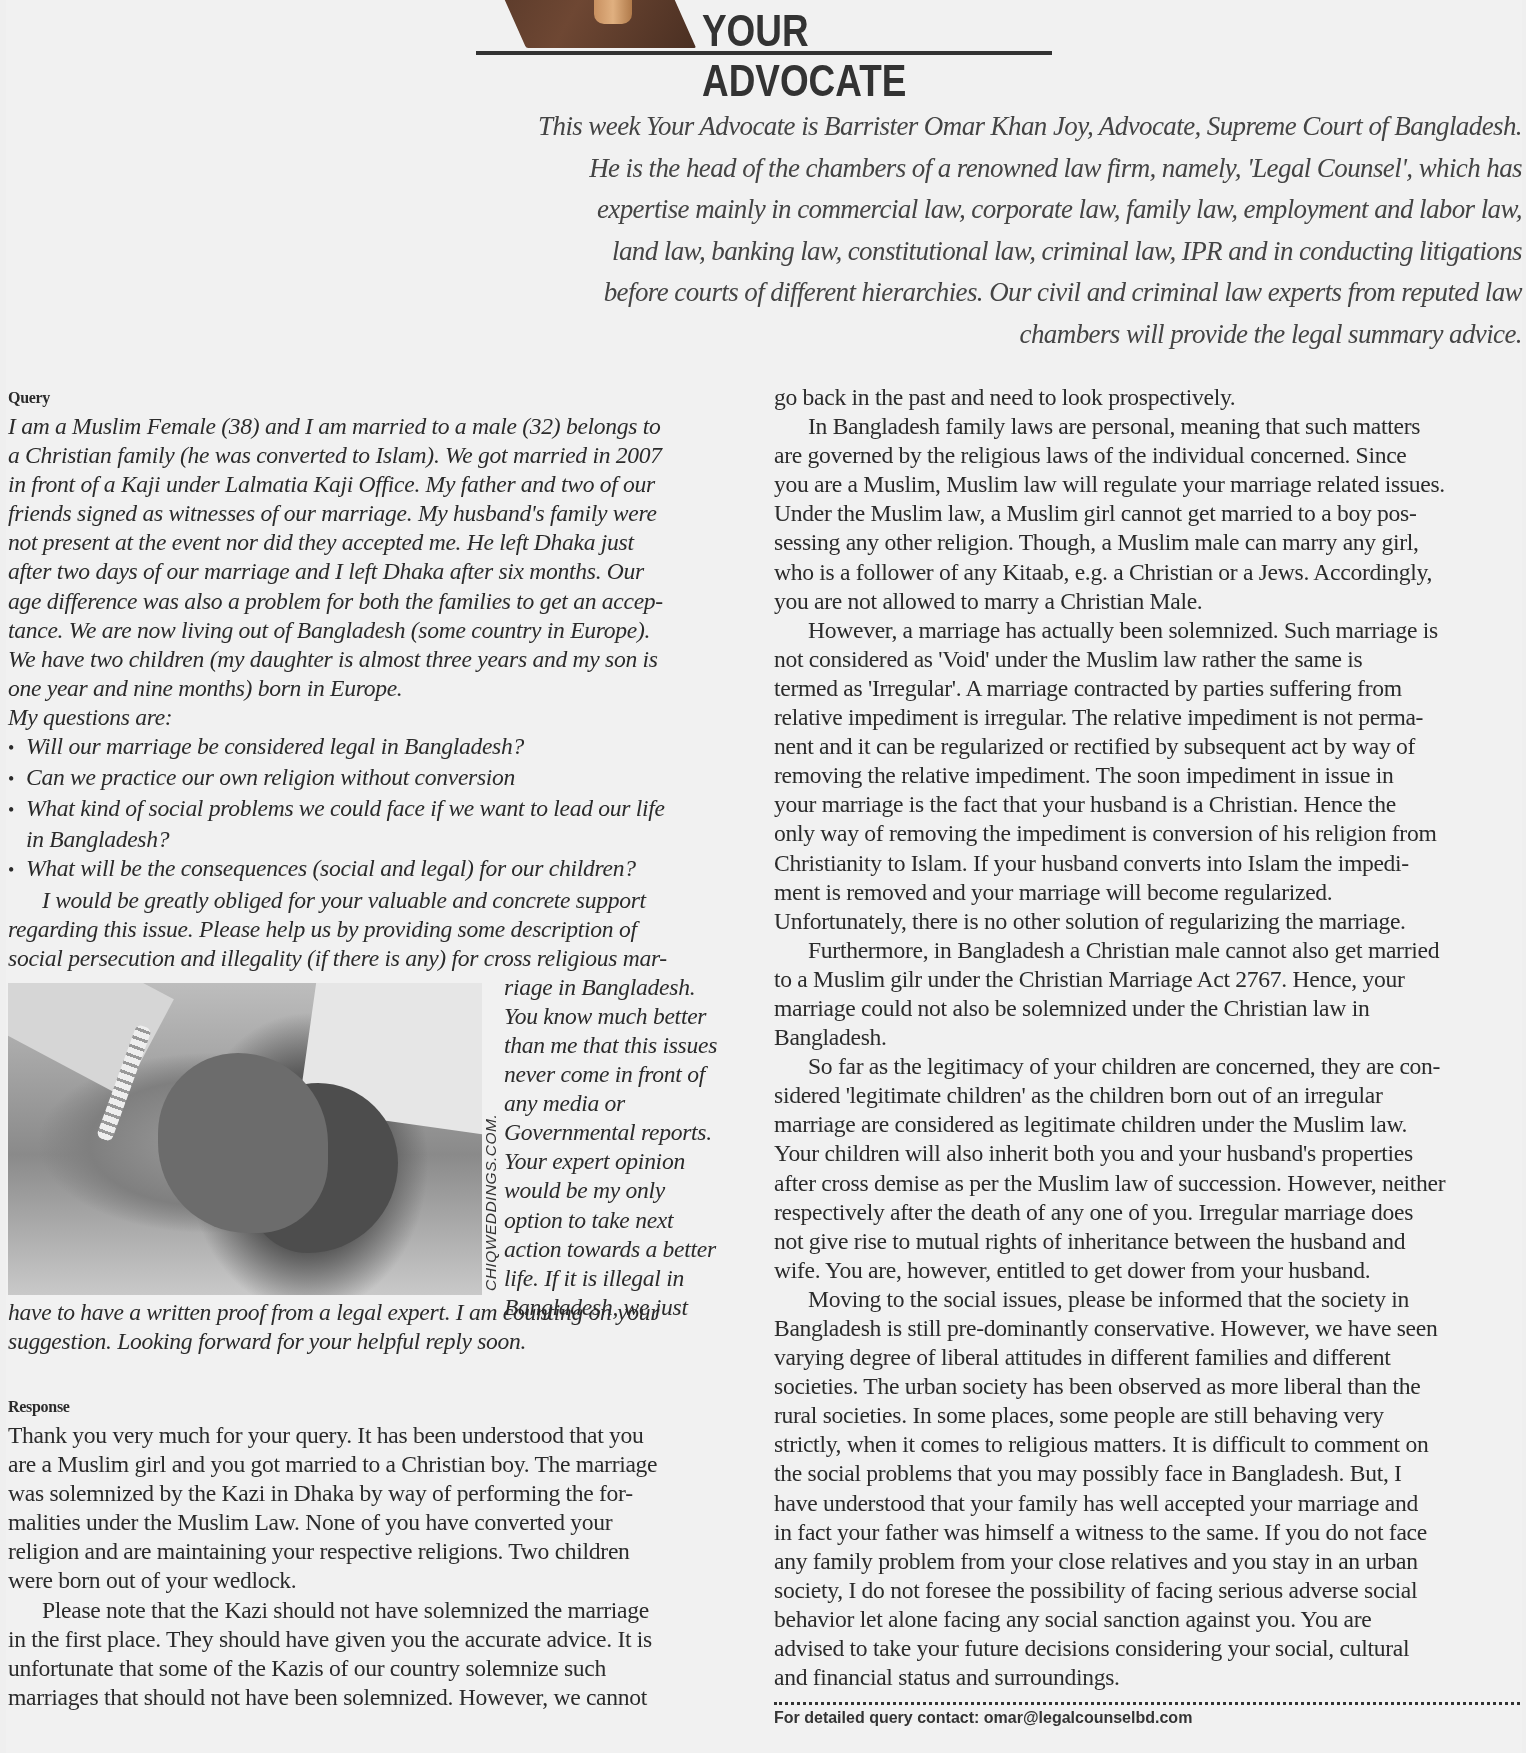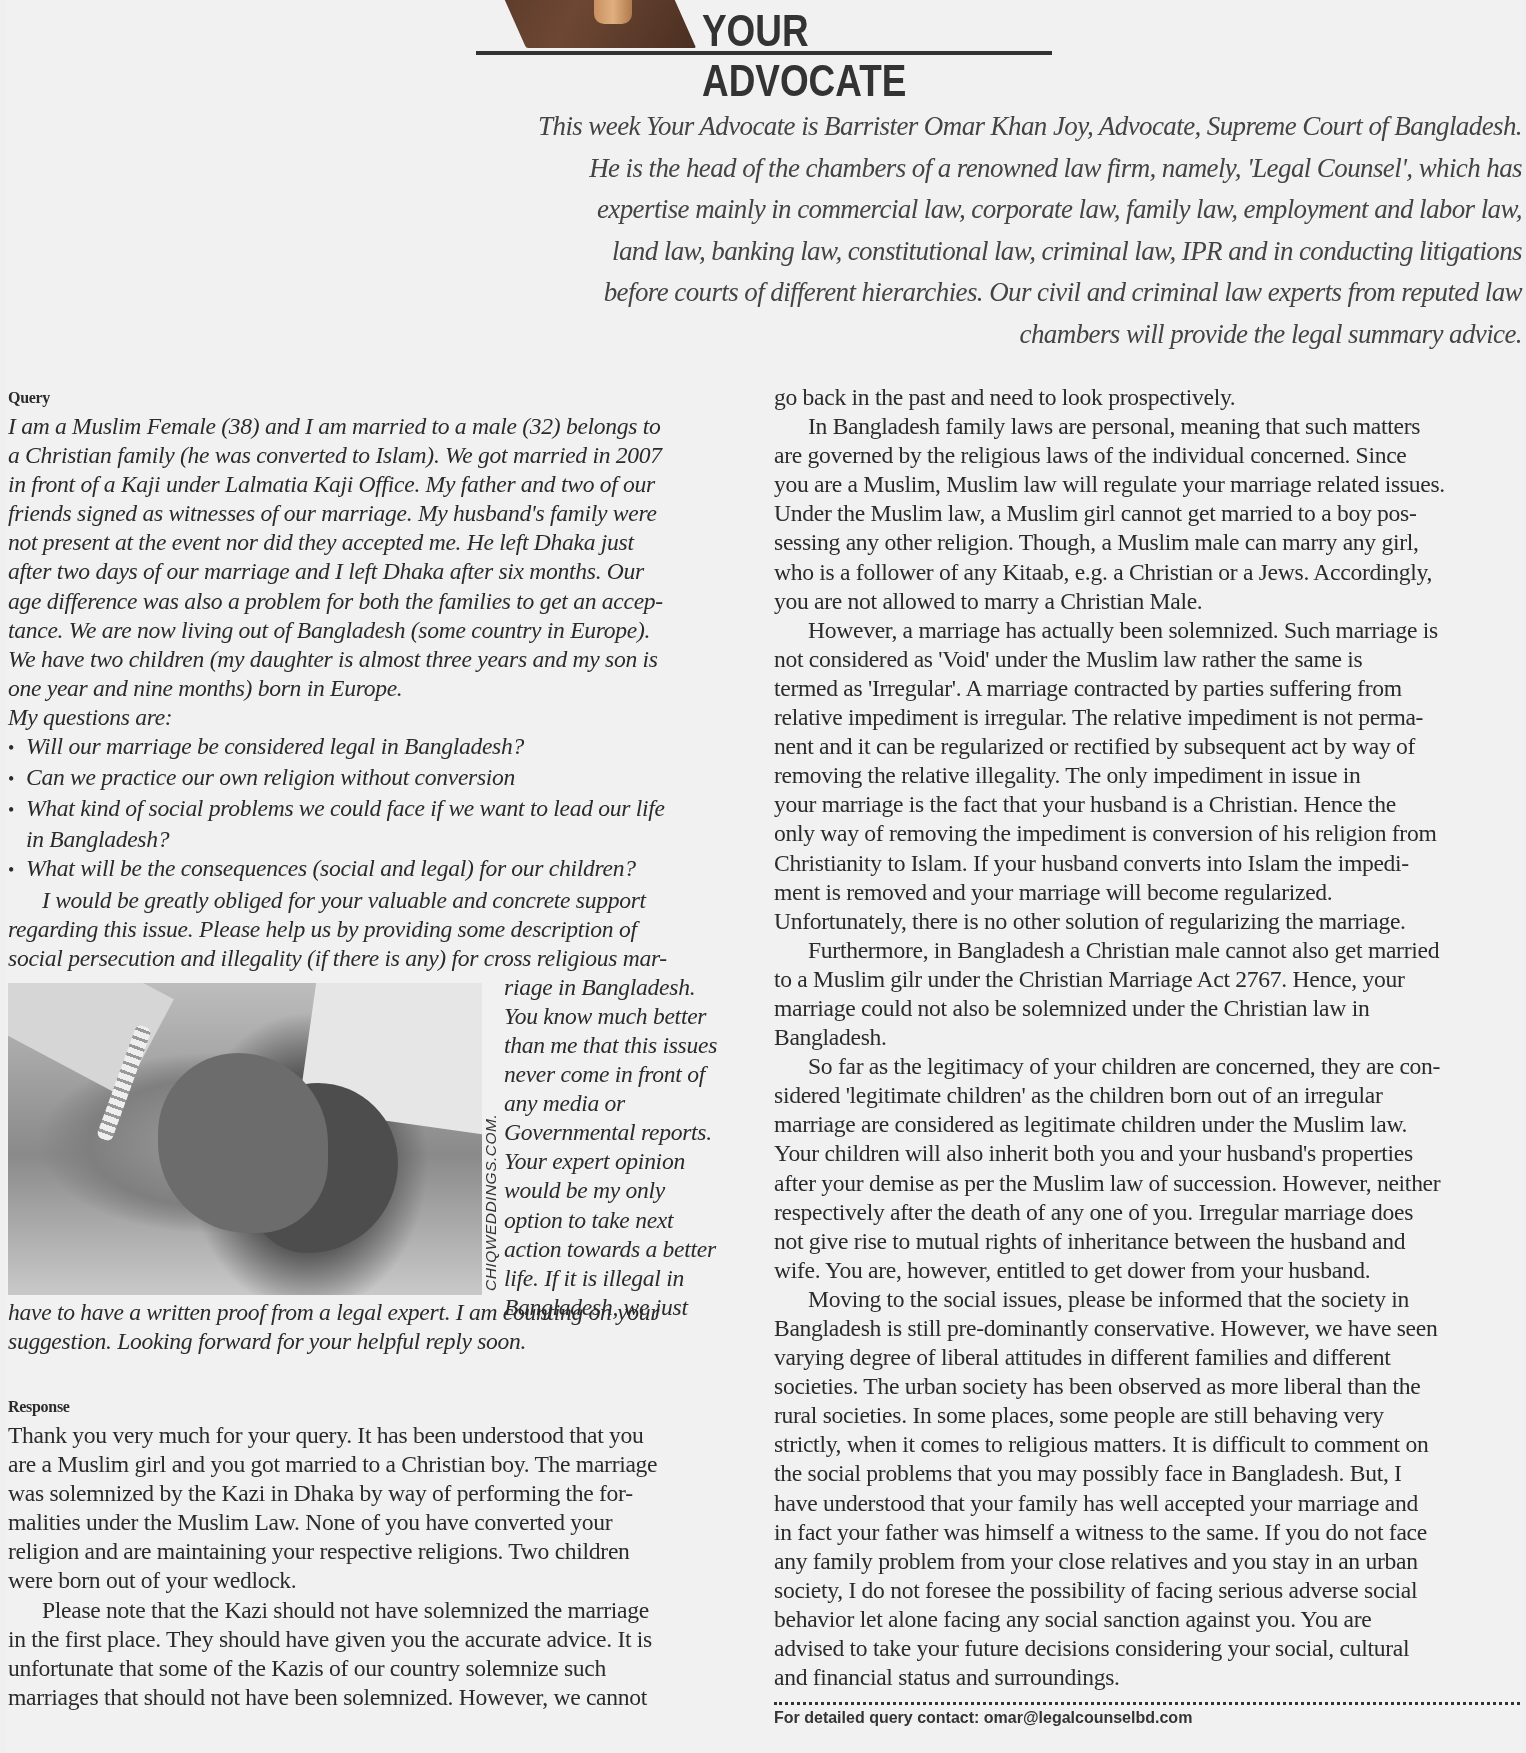--- a/index.html
+++ b/index.html
@@ -182,35 +182,35 @@
         <div class="txt">you are a Muslim, Muslim law will regulate your marriage related issues.</div>
         <div class="txt">Under the Muslim law, a Muslim girl cannot get married to a boy pos-</div>
         <div class="txt">sessing any other religion. Though, a Muslim male can marry any girl,</div>
         <div class="txt">who is a follower of any Kitaab, e.g. a Christian or a Jews. Accordingly,</div>
         <div class="txt">you are not allowed to marry a Christian Male.</div>
         <div class="txt indent">However, a marriage has actually been solemnized. Such marriage is</div>
         <div class="txt">not considered as 'Void' under the Muslim law rather the same is</div>
         <div class="txt">termed as 'Irregular'. A marriage contracted by parties suffering from</div>
         <div class="txt">relative impediment is irregular. The relative impediment is not perma-</div>
         <div class="txt">nent and it can be regularized or rectified by subsequent act by way of</div>
-        <div class="txt">removing the relative illegality. The only impediment in issue in</div>
+        <div class="txt">removing the relative impediment. The soon impediment in issue in</div>
         <div class="txt">your marriage is the fact that your husband is a Christian. Hence the</div>
         <div class="txt">only way of removing the impediment is conversion of his religion from</div>
         <div class="txt">Christianity to Islam. If your husband converts into Islam the impedi-</div>
         <div class="txt">ment is removed and your marriage will become regularized.</div>
         <div class="txt">Unfortunately, there is no other solution of regularizing the marriage.</div>
         <div class="txt indent">Furthermore, in Bangladesh a Christian male cannot also get married</div>
         <div class="txt">to a Muslim gilr under the Christian Marriage Act 2767. Hence, your</div>
         <div class="txt">marriage could not also be solemnized under the Christian law in</div>
         <div class="txt">Bangladesh.</div>
         <div class="txt indent">So far as the legitimacy of your children are concerned, they are con-</div>
         <div class="txt">sidered 'legitimate children' as the children born out of an irregular</div>
         <div class="txt">marriage are considered as legitimate children under the Muslim law.</div>
         <div class="txt">Your children will also inherit both you and your husband's properties</div>
-        <div class="txt">after your demise as per the Muslim law of succession. However, neither</div>
+        <div class="txt">after cross demise as per the Muslim law of succession. However, neither</div>
         <div class="txt">respectively after the death of any one of you. Irregular marriage does</div>
         <div class="txt">not give rise to mutual rights of inheritance between the husband and</div>
         <div class="txt">wife. You are, however, entitled to get dower from your husband.</div>
         <div class="txt indent">Moving to the social issues, please be informed that the society in</div>
         <div class="txt">Bangladesh is still pre-dominantly conservative. However, we have seen</div>
         <div class="txt">varying degree of liberal attitudes in different families and different</div>
         <div class="txt">societies. The urban society has been observed as more liberal than the</div>
         <div class="txt">rural societies. In some places, some people are still behaving very</div>
         <div class="txt">strictly, when it comes to religious matters. It is difficult to comment on</div>
         <div class="txt">the social problems that you may possibly face in Bangladesh. But, I</div>

